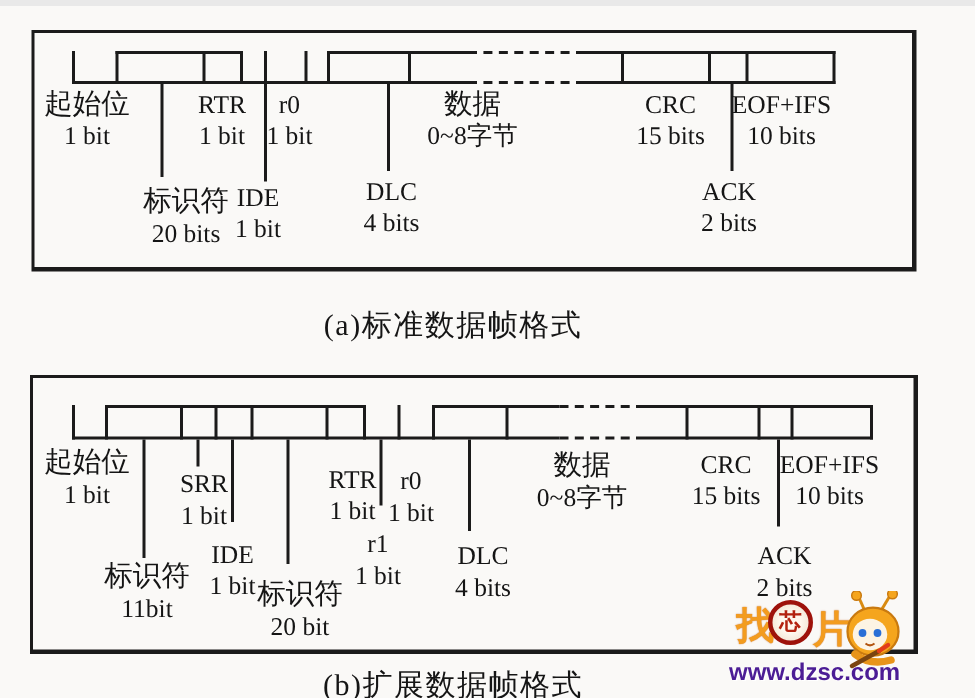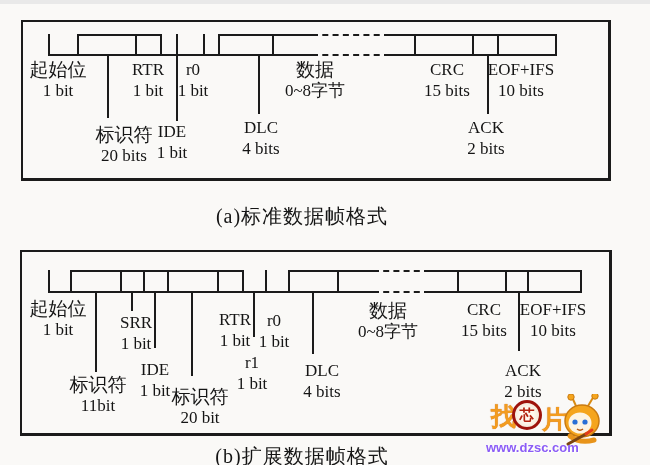--- a/index.html
+++ b/index.html
@@ -26,21 +26,21 @@
            font-weight:bold;font-size:25px;color:#f39c1f;
            text-shadow:0 0 1px #c0641a, 1px 1px 0 #ffffff;}
   .wm-logo{position:absolute;width:30px;height:30px;border:3px solid #9e120b;
            border-radius:50%;background:radial-gradient(#fff8ee 40%,#ecdcc8);
            box-sizing:border-box;display:flex;align-items:center;justify-content:center;}
   .wm-logo span{font-size:15px;font-weight:bold;color:#b3220f;line-height:1;}
   .wm-brand{position:absolute;font-family:"Liberation Sans","DejaVu Sans",sans-serif;
             font-weight:bold;font-size:25px;letter-spacing:2px;color:#e8321c;
             text-shadow:1px 1px 0 #fff,-1px -1px 0 #fff,1px -1px 0 #fff,-1px 1px 0 #fff,2px 2px 1px #9f988e;}
   .wm-site{position:absolute;font-family:"Liberation Sans","DejaVu Sans",sans-serif;
-           font-weight:bold;font-size:13px;color:#8b5cf6;text-shadow:1px 1px 0 #fff;}
+           font-weight:bold;font-size:16px;color:#4c1d95;text-shadow:1px 1px 0 #fff;}
 </style>
 </head>
 <body>
 
 <div id="stage">
 
   <div class="frame" style="left:21px;top:16px;width:590px;height:161px;"></div>
 
   <div class="hline" style="left:77px;top:30px;width:85px;"></div>
   <div class="hline" style="left:218px;top:30px;width:96px;"></div>

